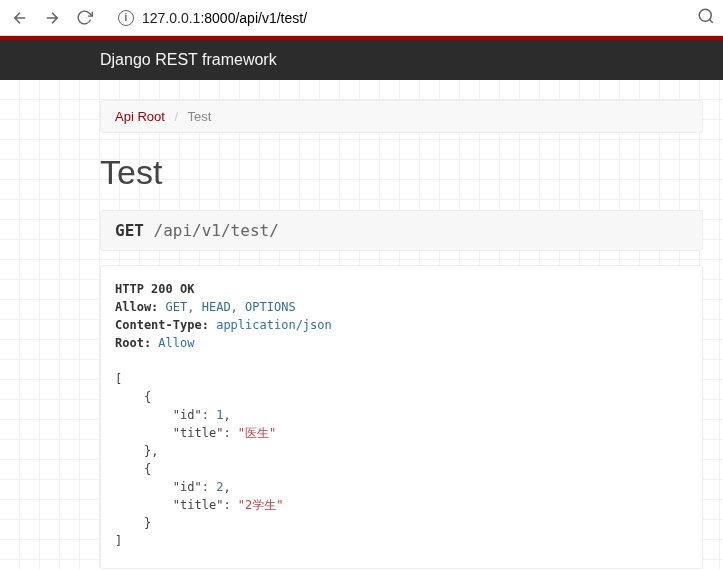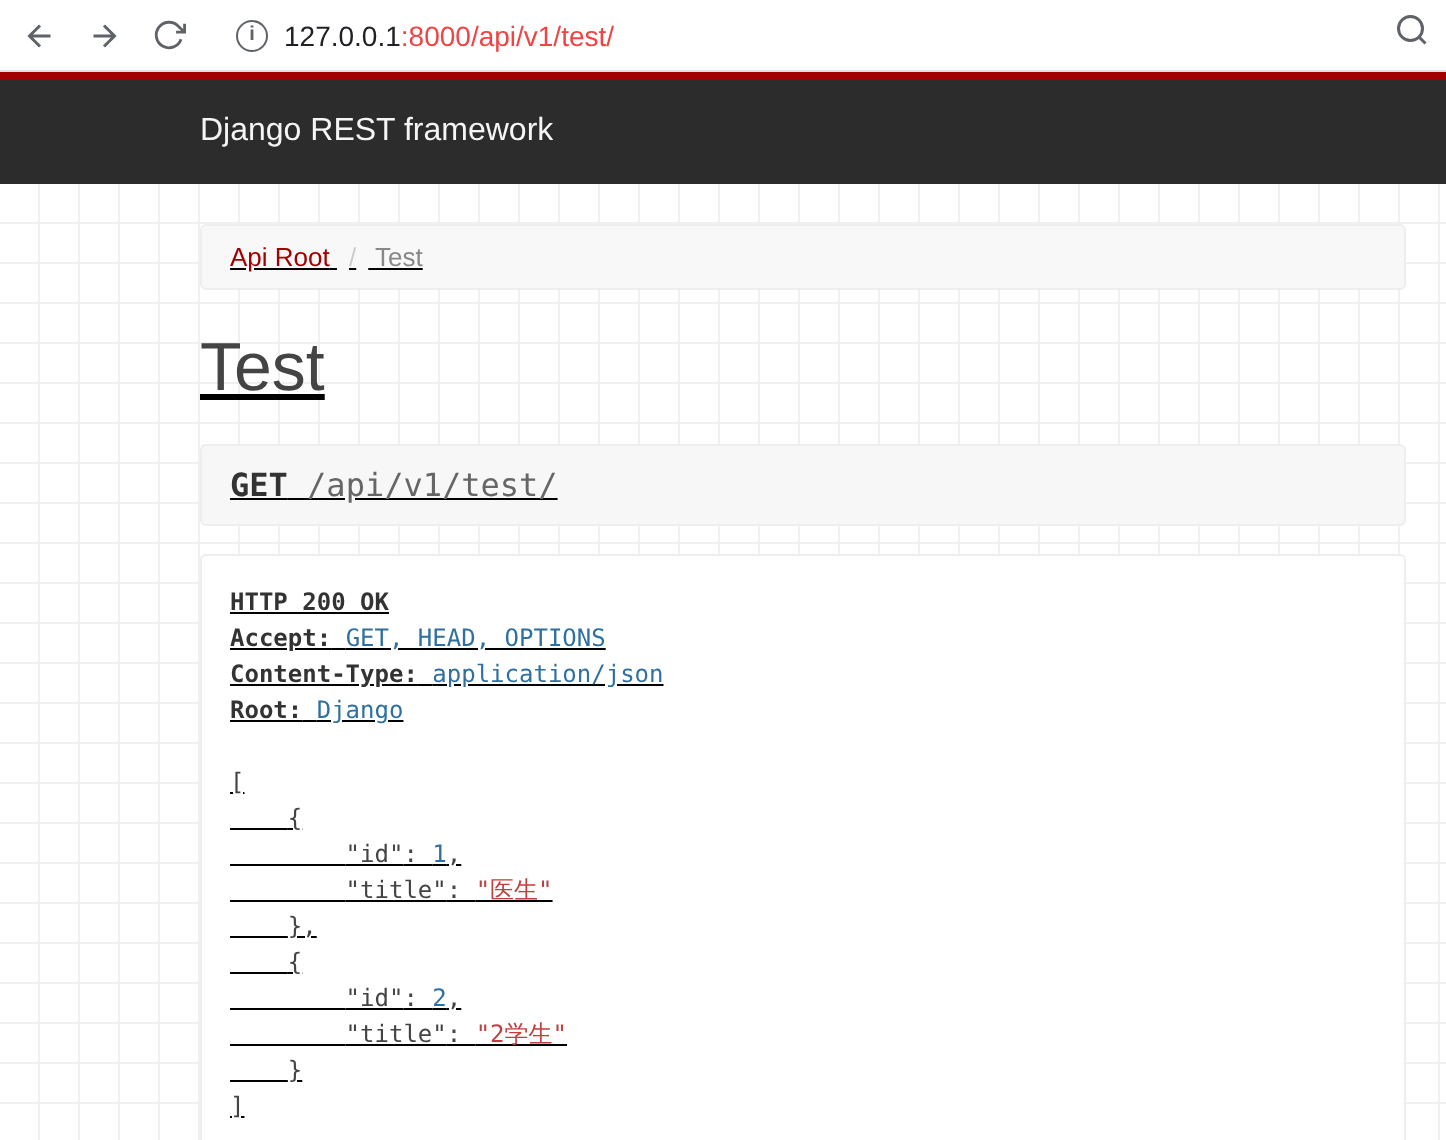--- a/index.html
+++ b/index.html
@@ -4,30 +4,30 @@
   <style>
     * { margin: 0; padding: 0; box-sizing: border-box; }
     body { font-family: -apple-system, BlinkMacSystemFont, "Segoe UI", Arial, sans-serif; background: #fff; width: 723px; height: 570px; overflow: hidden; }
     
     
     .browser-bar { height: 36px; display: flex; align-items: center; padding: 0 8px; gap: 8px; border-bottom: 1px solid #e0e0e0; }
     .nav-btn { width: 24px; height: 24px; display: flex; align-items: center; justify-content: center; cursor: pointer; color: #5f6368; border-radius: 50%; }
     .url-bar { flex: 1; display: flex; align-items: center; gap: 8px; padding: 0 8px; height: 28px; margin-left: 6px; }
     .info-icon { width: 16px; height: 16px; border: 1.5px solid #5f6368; border-radius: 50%; display: flex; align-items: center; justify-content: center; font-size: 10px; color: #5f6368; font-weight: bold; }
     .url-text { font-size: 14px; color: #202124; }
-    .url-text .dim { color: #ef4444; }
+    .url-text .dim { color: #000000; }
     .search-icon { color: #5f6368; cursor: pointer; }
     
     
     .page { position: relative; }
     .red-bar { height: 4px; background: #a30000; }
-    .navbar { background: #2c2c2c; height: 52px; display: flex; align-items: center; padding-left: 100px; }
+    .navbar { background: #2c2c2c; height: 40px; display: flex; align-items: center; padding-left: 100px; }
     .navbar-brand { color: #f5f5f5; font-size: 16px; font-weight: 400; }
     
-    .content { padding-left: 100px; padding-right: 20px; padding-top: 20px; background-image: linear-gradient(#f0f0f0 1px, transparent 1px), linear-gradient(90deg, #f0f0f0 1px, transparent 1px); background-size: 20px 20px; background-position: -1px -1px; text-decoration: underline; }
+    .content { padding-left: 100px; padding-right: 20px; padding-top: 20px; background-image: linear-gradient(#f0f0f0 1px, transparent 1px), linear-gradient(90deg, #f0f0f0 1px, transparent 1px); background-size: 20px 20px; background-position: -1px -1px; }
     
     .breadcrumb { background: #f8f8f8; border: 1px solid #eee; padding: 8px 14px; font-size: 13px; border-radius: 3px; }
     .breadcrumb a { color: #a30000; text-decoration: none; }
     .breadcrumb .sep { color: #ccc; padding: 0 6px; }
     .breadcrumb .current { color: #888; }
     
     .page-title { font-size: 34px; font-weight: 500; color: #444; margin: 20px 0 18px 0; }
     
     .request-box { background: #f7f7f7; border: 1px solid #eee; border-radius: 3px; padding: 10px 14px; font-family: Consolas, Menlo, monospace; font-size: 16px; color: #333; }
     .request-box .path { color: #666; }
@@ -85,23 +85,23 @@
       <span class="current">Test</span>
     </div>
 
     <h1 class="page-title">Test</h1>
 
     <div class="request-box">
       <b>GET</b> <span class="path">/api/v1/test/</span>
     </div>
 
     <div class="response-box"><span class="hdr-key">HTTP 200 OK</span>
-<span class="hdr-key">Accept:</span> <span class="hdr-val">GET, HEAD, OPTIONS</span>
+<span class="hdr-key">Allow:</span> <span class="hdr-val">GET, HEAD, OPTIONS</span>
 <span class="hdr-key">Content-Type:</span> <span class="hdr-val">application/json</span>
-<span class="hdr-key">Root:</span> <span class="hdr-val">Django</span>
+<span class="hdr-key">Root:</span> <span class="hdr-val">Allow</span>
 
 <span class="punct">[</span>
     <span class="punct">{</span>
         <span class="json-key">"id"</span><span class="punct">: </span><span class="json-num">1</span><span class="punct">,</span>
         <span class="json-key">"title"</span><span class="punct">: </span><span class="json-str">"医生"</span>
     <span class="punct">},</span>
     <span class="punct">{</span>
         <span class="json-key">"id"</span><span class="punct">: </span><span class="json-num">2</span><span class="punct">,</span>
         <span class="json-key">"title"</span><span class="punct">: </span><span class="json-str">"2学生"</span>
     <span class="punct">}</span>

